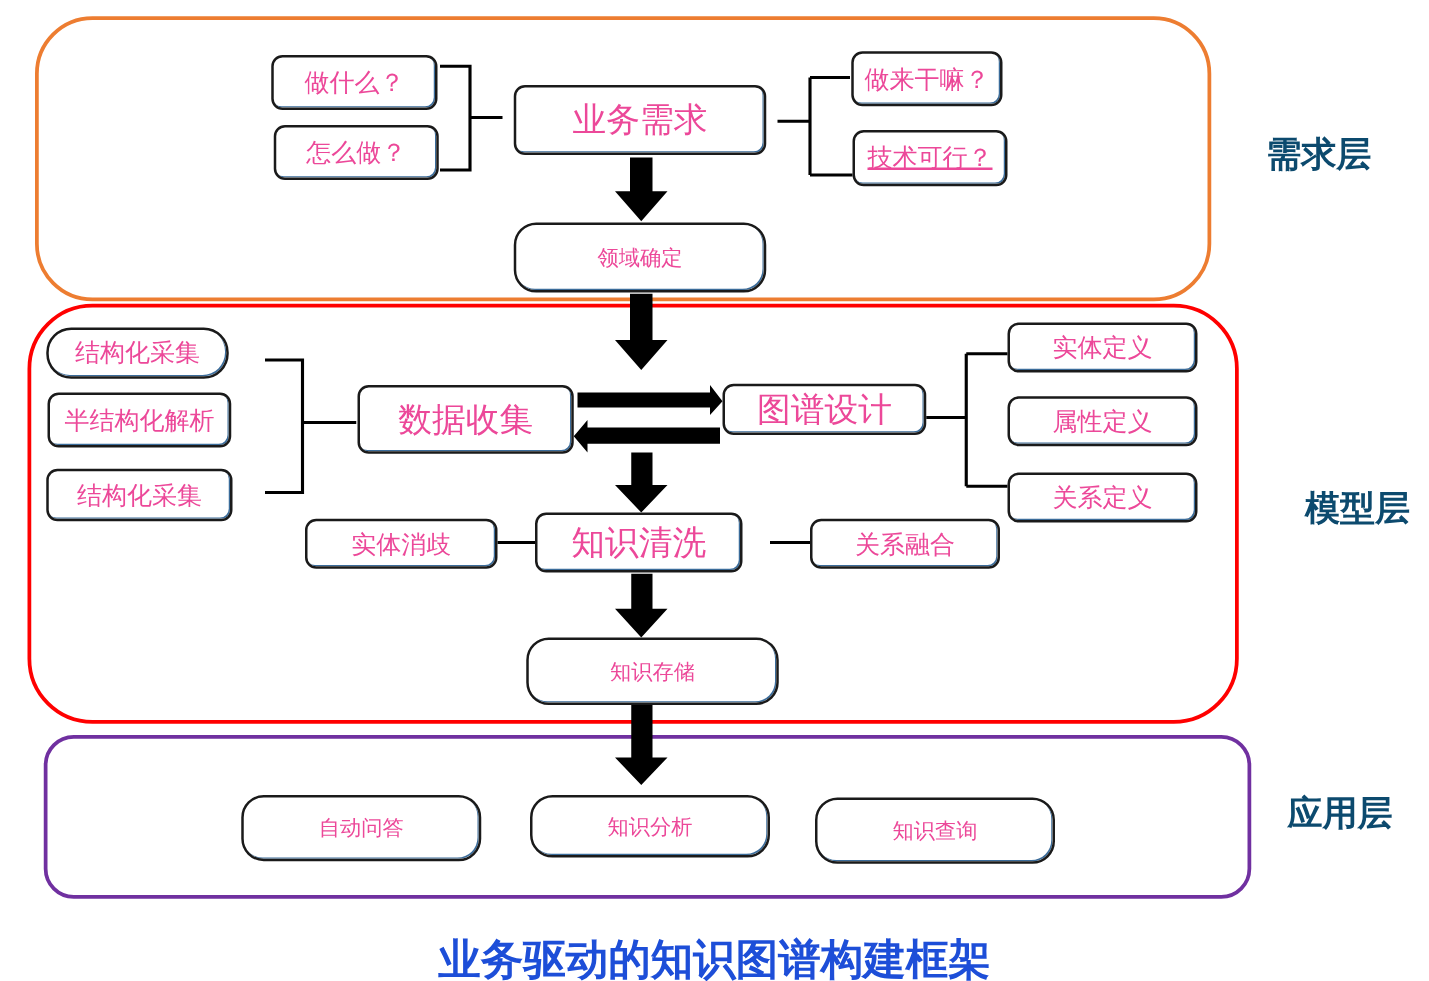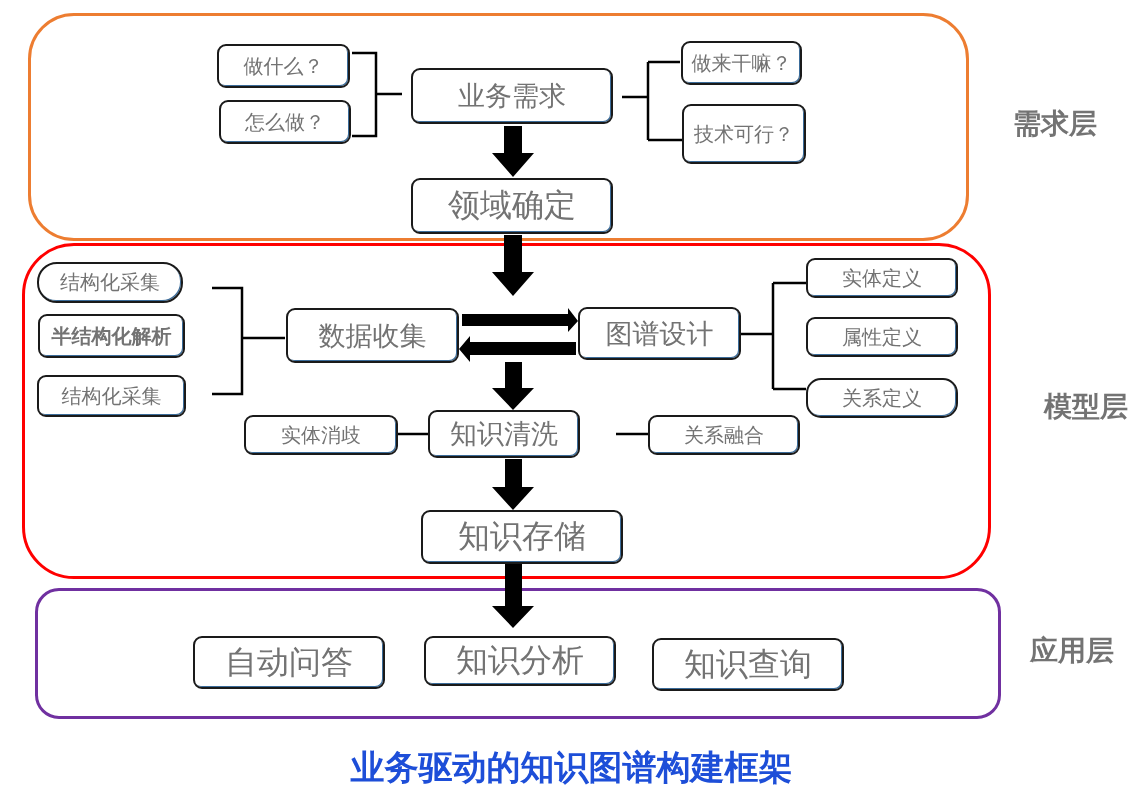--- a/index.html
+++ b/index.html
@@ -2,26 +2,26 @@
 <html><head>
 <meta charset="utf-8">
 <style>
   html, body { margin:0; padding:0; background:#ffffff; }
   body { width:1143px; height:785px; position:relative; overflow:hidden;
          font-family:"DejaVu Serif","Liberation Serif",serif; color:#111; }
   .layer { position:absolute; box-sizing:border-box; background:transparent; }
   .layer-req { left:28px; top:13px; width:941px; height:228px; border:3px solid #ED7D31; border-radius:46px; }
   .layer-model { left:22px; top:243px; width:969px; height:336px; border:3px solid #FF0000; border-radius:52px; }
   .layer-app { left:35px; top:588px; width:966px; height:131px; border:3px solid #7030A0; border-radius:24px; }
-  .layer-label { position:absolute; font-family:"DejaVu Sans","Liberation Sans",sans-serif; font-weight:bold; font-size:28px; color:#737373; white-space:nowrap; }
+  .layer-label { position:absolute; font-family:"DejaVu Sans","Liberation Sans",sans-serif; font-weight:bold; font-size:28px; color:#0c4a6e; white-space:nowrap; }
   .box { position:absolute; box-sizing:border-box; border:2px solid #1a1a1a; border-radius:9px; background:#fff;
-         display:flex; align-items:center; justify-content:center; white-space:nowrap; color:#737373;
+         display:flex; align-items:center; justify-content:center; white-space:nowrap; color:#ec4899;
          box-shadow: -1px -1px 0 #3b6c9a inset; }
   .box.big { font-size:27px; }
-  .box.mid { font-size:32px; }
+  .box.mid { font-size:17px;border-radius:18px; }
   .box.sm { font-size:20px; }
   svg.lines { position:absolute; left:0; top:0; width:1143px; height:785px; pointer-events:none; }
   .title { position:absolute; left:0; width:1143px; top:745px; text-align:center; font-family:"DejaVu Sans","Liberation Sans",sans-serif;
            font-weight:bold; font-size:34px; color:#1d4ed8; }
 </style>
 </head>
 <body>
 
 <div class="layer layer-req"></div>
 <div class="layer layer-model"></div>
@@ -60,33 +60,33 @@
     <polygon points="505,459 522,459 522,487 534,487 513,510 492,487 505,487"></polygon>
 
     <polygon points="505,563 522,563 522,606 534,606 513,628 492,606 505,606"></polygon>
   </g>
 </svg>
 
 <div class="box sm" style="left:217px; top:44px; width:133px; height:44px;">做什么？</div>
 <div class="box sm" style="left:219px; top:100px; width:132px; height:44px;">怎么做？</div>
 <div class="box big" style="left:411px; top:68px; width:202px; height:56px;">业务需求</div>
 <div class="box sm" style="left:646px; top:41px; width:121px; height:44px; left:681px;">做来干嘛？</div>
-<div class="box sm" style="left:682px; top:104px; width:124px; height:60px;">技术可行？</div>
+<div class="box sm" style="left:682px; top:104px; width:124px; height:45px;text-decoration:underline;">技术可行？</div>
 <div class="box mid" style="left:411px; top:178px; width:202px; height:56px;">领域确定</div>
 
 <div class="box sm" style="left:37px; top:262px; width:146px; height:41px;border-radius:20px;">结构化采集</div>
-<div class="box sm" style="left:38px; top:314px; width:147px; height:44px;font-weight:bold;">半结构化解析</div>
+<div class="box sm" style="left:38px; top:314px; width:147px; height:44px;">半结构化解析</div>
 <div class="box sm" style="left:37px; top:375px; width:149px; height:42px;">结构化采集</div>
 <div class="box big" style="left:249px; top:308px; width:150px; height:55px; left:286px; width:173px;">数据收集</div>
-<div class="box big" style="left:578px; top:307px; width:163px; height:53px;">图谱设计</div>
+<div class="box big" style="left:578px; top:307px; width:163px; height:41px;">图谱设计</div>
 <div class="box sm" style="left:806px; top:258px; width:126px; height:40px; left:806px; width:152px;">实体定义</div>
 <div class="box sm" style="left:806px; top:317px; width:152px; height:40px;">属性定义</div>
-<div class="box sm" style="left:806px; top:378px; width:152px; height:40px;border-radius:15px;">关系定义</div>
+<div class="box sm" style="left:806px; top:378px; width:152px; height:40px;">关系定义</div>
 <div class="box sm" style="left:244px; top:415px; width:154px; height:40px;">实体消歧</div>
-<div class="box big" style="left:428px; top:410px; width:152px; height:48px;">知识清洗</div>
+<div class="box big" style="left:428px; top:410px; width:166px; height:48px;">知识清洗</div>
 <div class="box sm" style="left:648px; top:415px; width:152px; height:40px;">关系融合</div>
 <div class="box mid" style="left:421px; top:510px; width:202px; height:54px;">知识存储</div>
 
 <div class="box mid" style="left:193px; top:636px; width:192px; height:53px;">自动问答</div>
 <div class="box mid" style="left:424px; top:636px; width:192px; height:50px;">知识分析</div>
 <div class="box mid" style="left:652px; top:638px; width:192px; height:53px;">知识查询</div>
 
 <div class="title">业务驱动的知识图谱构建框架</div>
 
 </body></html>

